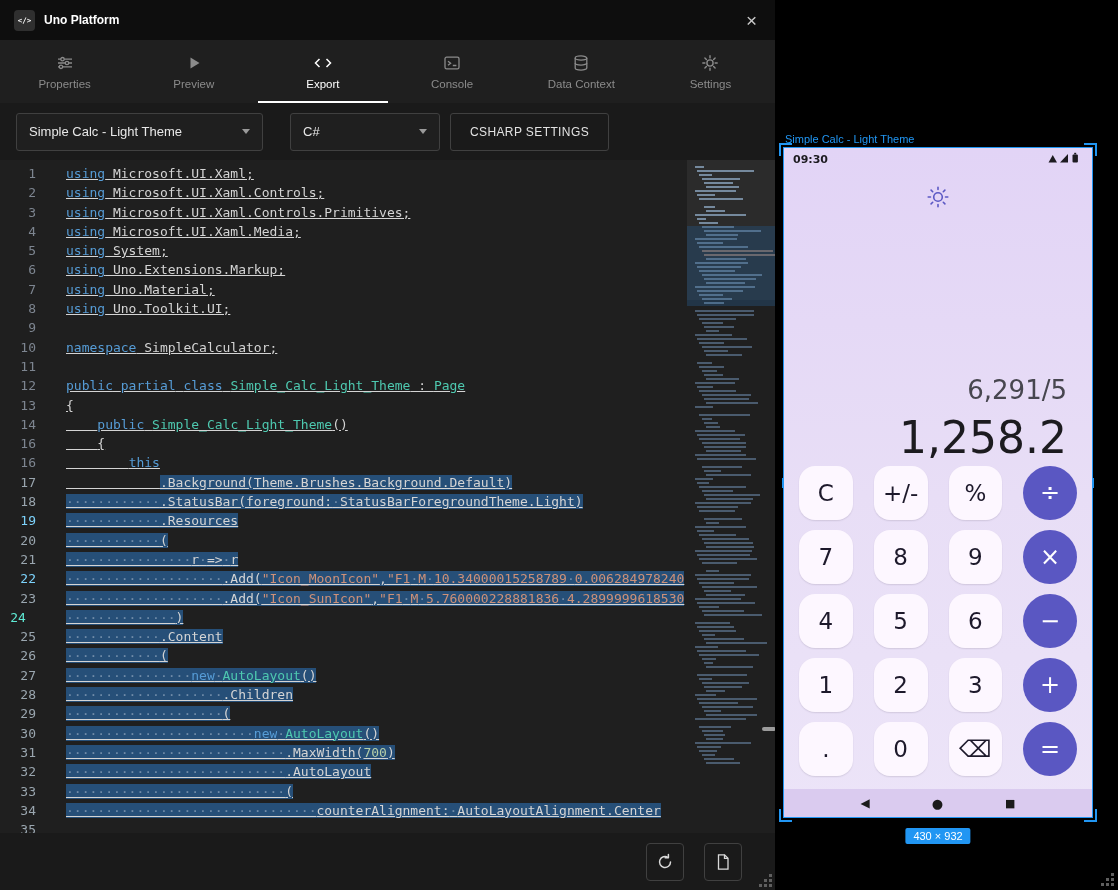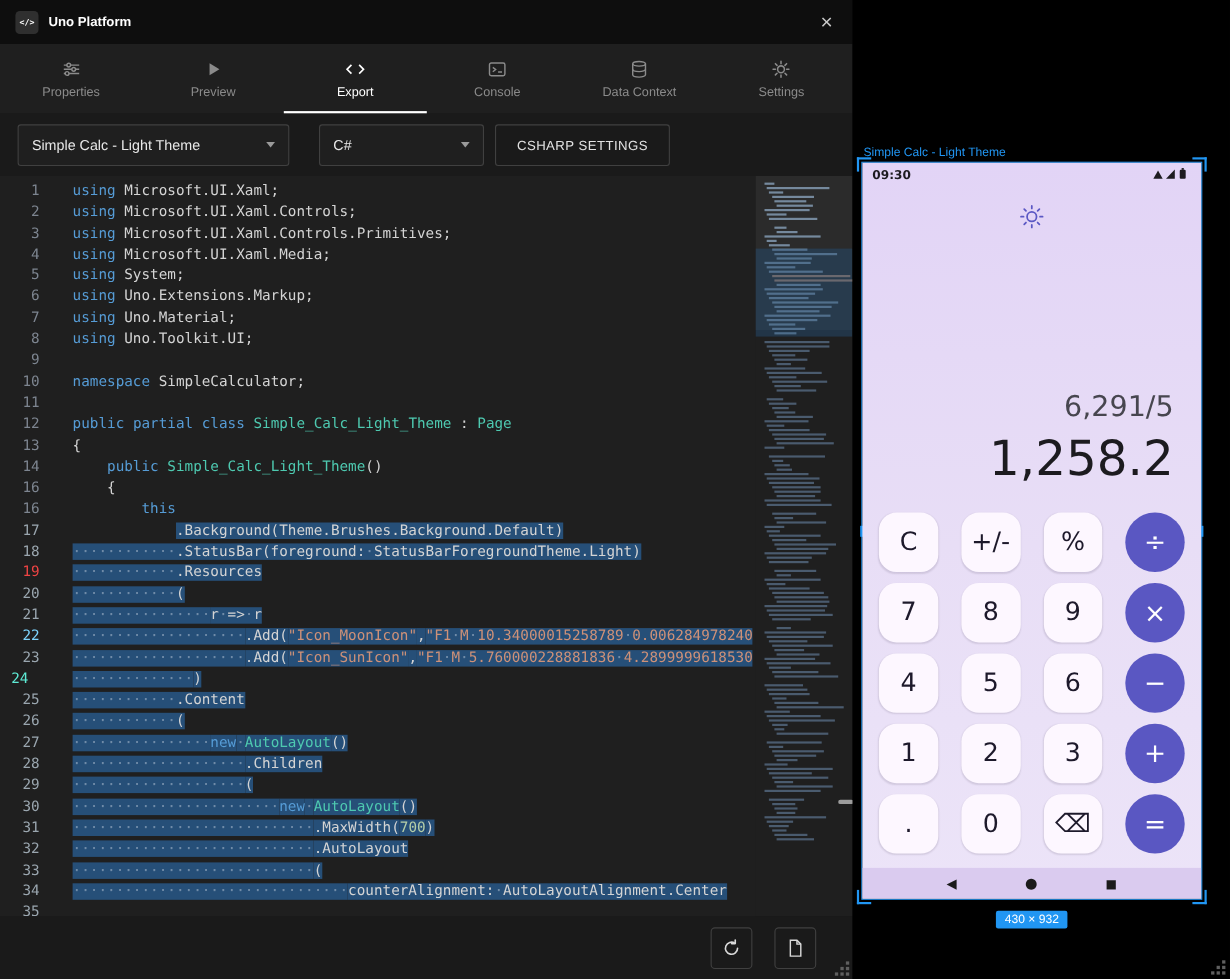--- a/index.html
+++ b/index.html
@@ -29,21 +29,21 @@
   .select.lang{width:150px;margin-left:27px;}
   .chev{width:0;height:0;border-left:4px solid transparent;border-right:4px solid transparent;
         border-top:5px solid #9a9a9a;margin-left:10px;flex:none;}
   .btn-settings{height:38px;width:159px;margin-left:10px;background:transparent;border:1px solid #404040;
         border-radius:3px;color:#e2e2e2;font-size:12px;letter-spacing:.4px;cursor:pointer;font-family:inherit;}
 
   .editor{position:absolute;top:160px;left:0;width:775px;height:673px;display:flex;background:#1f1f1f;overflow:hidden;}
   .gutter{width:42px;padding:4px 6px 0 0;box-sizing:border-box;text-align:right;color:#7d8590;
           font:13px/19.3px "DejaVu Sans Mono",monospace;flex:none;}
   .ln{height:19.3px;}
-  .code{flex:1;padding:4px 0 0 24px;overflow:hidden;font:13px/19.3px "DejaVu Sans Mono",monospace;color:#d4d4d4;}
+  .code{flex:1;padding:4px 0 0 24px;overflow:hidden;font:13px/19.3px "DejaVu Sans Mono",monospace;color:#d4d4d4;text-decoration:underline;}
   .code-line{height:19.3px;white-space:pre;}
   .tok-kw{color:var(--code-keyword,#569cd6);}
   .tok-pl{color:#d4d4d4;}
   .tok-typ{color:#4ec9b0;}
   .tok-str{color:#ce9178;}
   .tok-num{color:#b5cea8;}
   .tok-ws{color:#d4d4d4;}
   .sel{background:var(--code-selection,#264f78);}
   .tok-ws.sel{color:rgba(215,225,235,.42);}
   .wsdot{font-style:normal;color:rgba(215,225,235,.42);}
@@ -71,21 +71,21 @@
   .h-br{right:-5px;bottom:-5px;border-left:none;border-top:none;}
   .h-ml,.h-mr{width:3px;height:10px;background:var(--accent-blue,#2196f3);border:none;top:50%;transform:translateY(-50%);}
   .h-ml{left:-2px;} .h-mr{right:-2px;}
 
   .phone{position:absolute;inset:0;background:linear-gradient(180deg,#e2d4f6 0%,#e8def6 52%,#ece4f8 100%);overflow:hidden;
          font-family:"DejaVu Sans",sans-serif;}
   .statusbar{height:22px;display:flex;align-items:center;justify-content:space-between;padding:0 9px;
              font-size:11px;font-weight:bold;color:#1d1b20;}
   .sun{position:absolute;top:36px;left:50%;transform:translateX(-50%);cursor:pointer;}
   .display{position:absolute;top:206px;right:25px;text-align:right;}
-  .expr{font-size:26px;line-height:32px;color:#47464f;}
+  .expr{font-size:26px;line-height:32px;color:#47464f;margin-top:20px;}
   .result{font-size:44px;line-height:52px;margin-top:6px;color:#1c1b1f;}
   .keypad{position:absolute;left:15px;right:15px;top:318px;display:grid;grid-template-columns:repeat(4,1fr);
           column-gap:21px;row-gap:10px;}
   .key{height:54px;border:none;border-radius:16px;cursor:pointer;display:flex;align-items:center;justify-content:center;
        padding:0;font-family:"DejaVu Sans",sans-serif;}
   .key.light{background:#fdf7ff;color:#1d192b;font-size:23px;box-shadow:0 1px 1.5px rgba(31,27,46,.12);}
   .key.accent{background:var(--accent-purple,#5a57c2);color:#fff;font-size:24px;font-weight:500;border-radius:50%;}
   .navbar{position:absolute;left:0;right:0;bottom:0;height:28px;background:#dacbef;display:flex;align-items:center;
           justify-content:center;gap:62px;color:#1b1b1b;}
   .nav-back{font-size:12px;cursor:pointer;}
@@ -196,21 +196,21 @@
         <div class="ln">9</div>
         <div class="ln">10</div>
         <div class="ln">11</div>
         <div class="ln">12</div>
         <div class="ln">13</div>
         <div class="ln">14</div>
         <div class="ln">16</div>
         <div class="ln">16</div>
         <div class="ln" style="color: rgb(154, 166, 175);">17</div>
         <div class="ln" style="color: rgb(154, 166, 175);">18</div>
-        <div class="ln" style="color: #ef4444;">19</div>
+        <div class="ln" style="color: #7dd3fc;">19</div>
         <div class="ln" style="color: rgb(154, 166, 175);">20</div>
         <div class="ln" style="color: rgb(154, 166, 175);">21</div>
         <div class="ln" style="color: #7dd3fc;">22</div>
         <div class="ln" style="color: rgb(154, 166, 175);">23</div>
         <div class="ln" style="color: #5eead4; text-align: center;">24</div>
         <div class="ln" style="color: rgb(154, 166, 175);">25</div>
         <div class="ln" style="color: rgb(154, 166, 175);">26</div>
         <div class="ln" style="color: rgb(154, 166, 175);">27</div>
         <div class="ln" style="color: rgb(154, 166, 175);">28</div>
         <div class="ln" style="color: rgb(154, 166, 175);">29</div>

